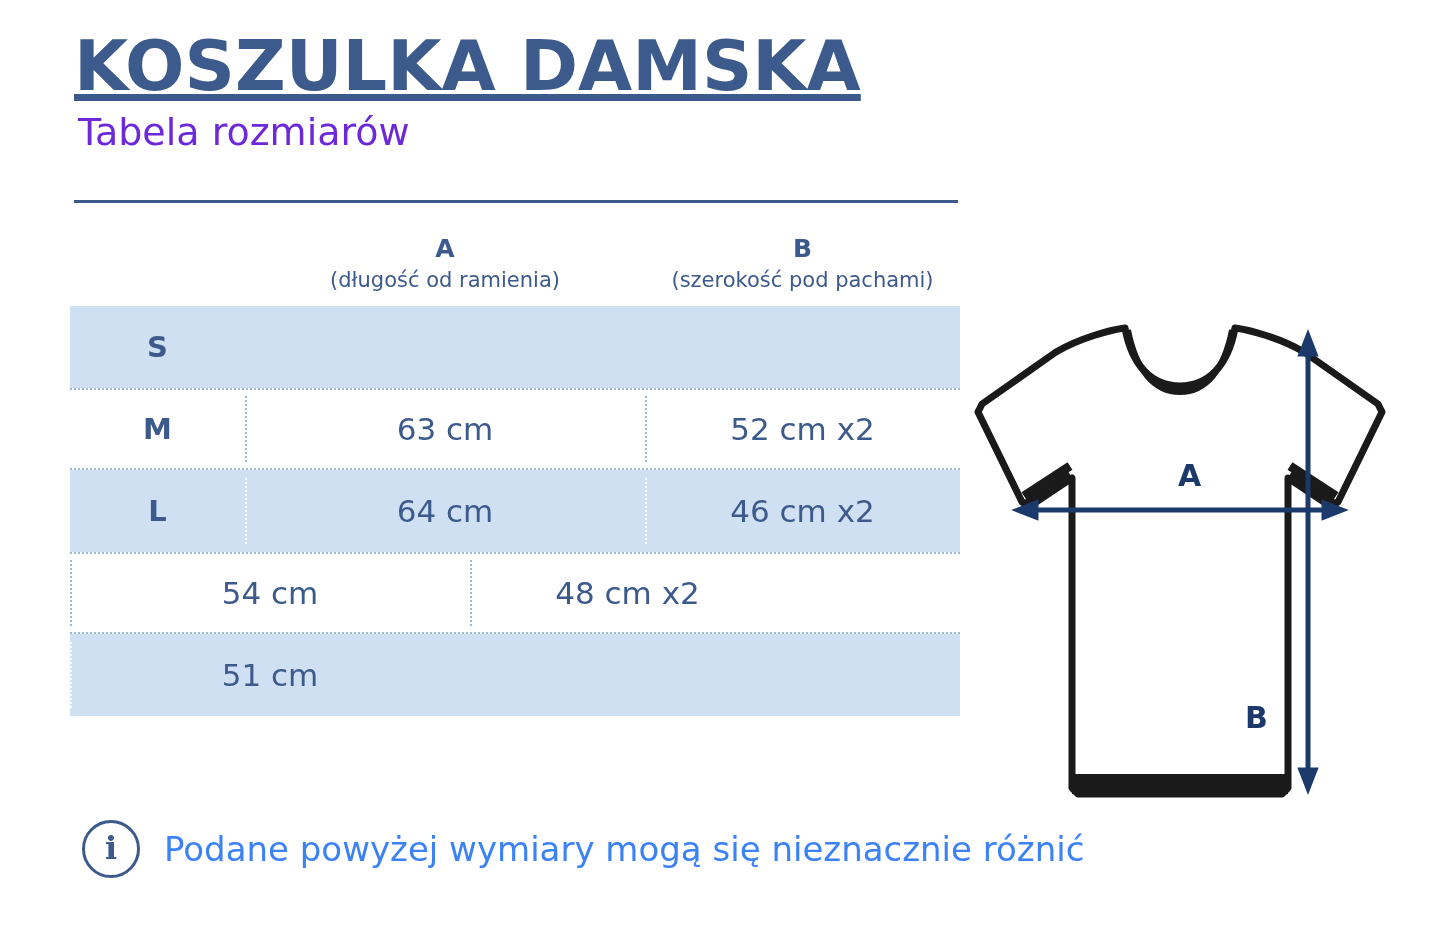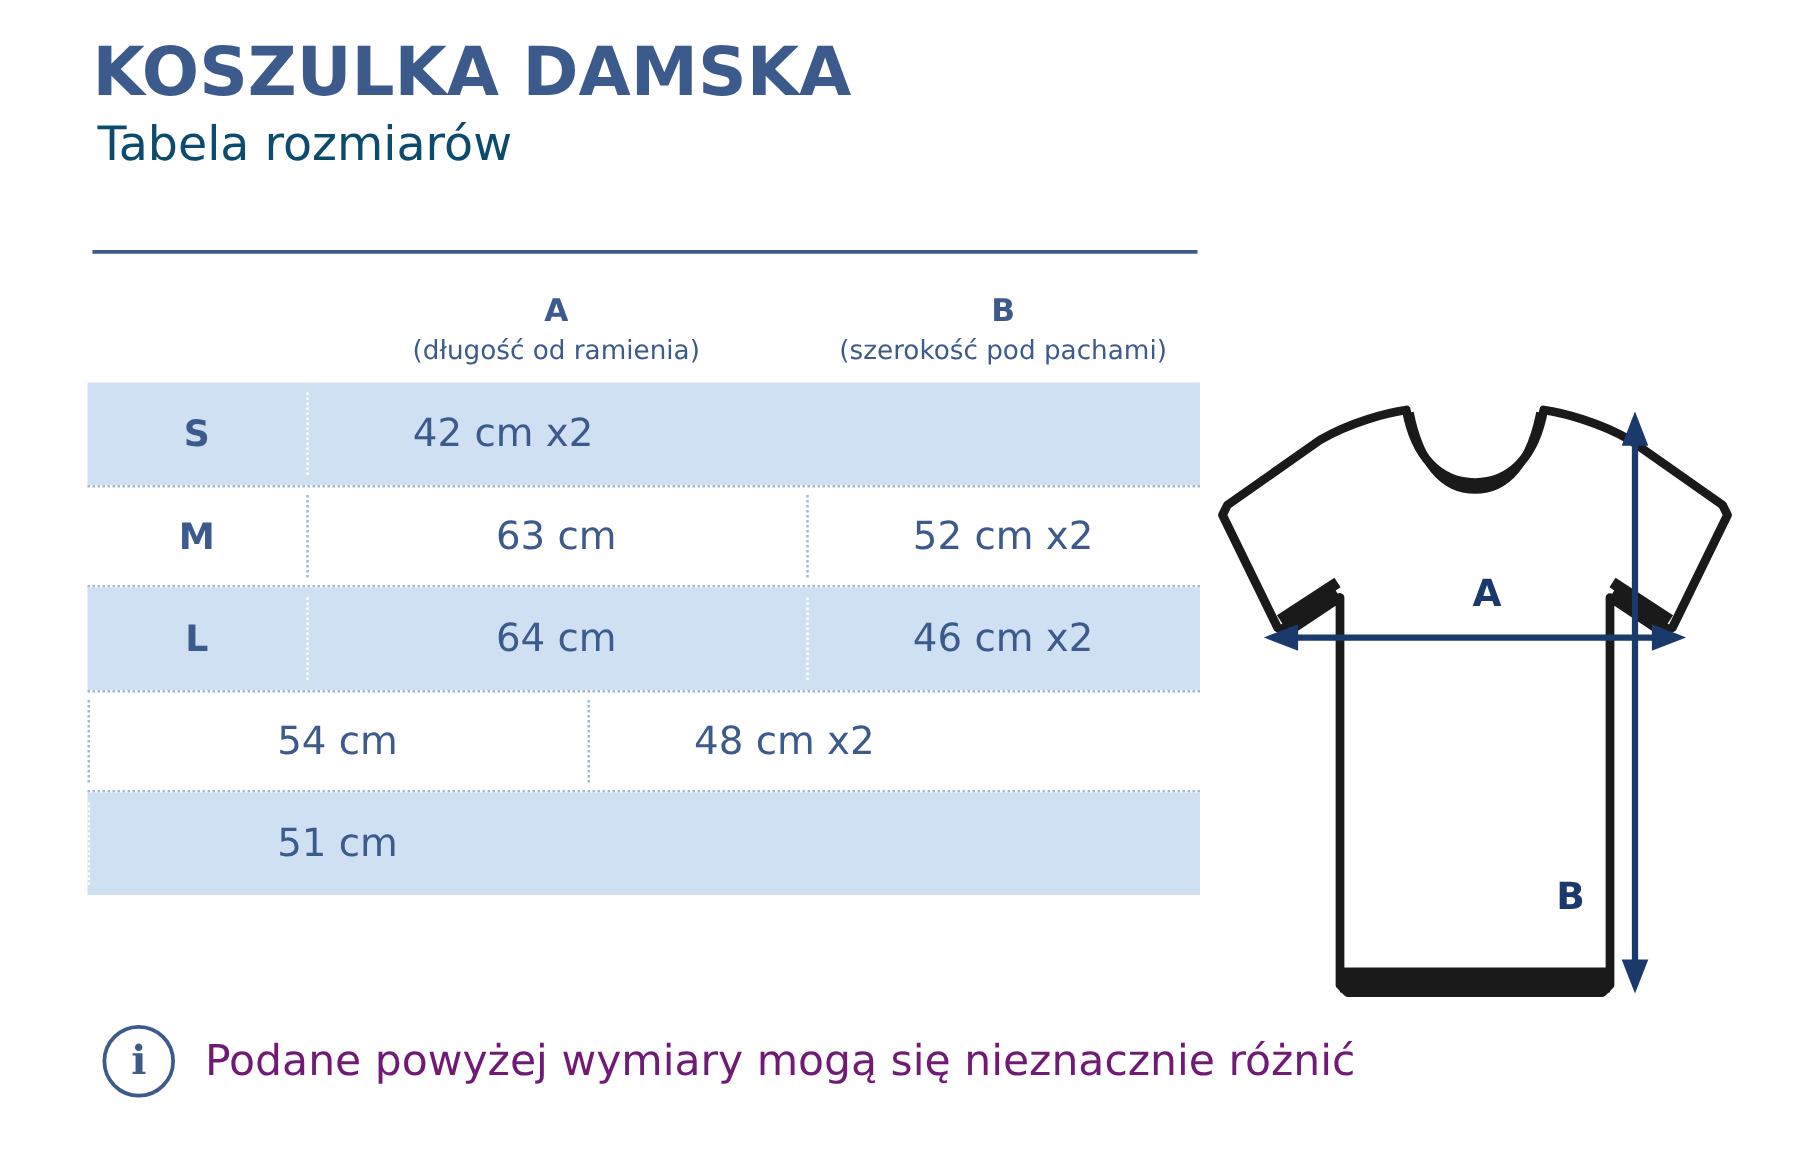--- a/index.html
+++ b/index.html
@@ -22,32 +22,33 @@
   }
 
   
   .header {
     position: absolute;
     left: 74px;
     top: 30px;
     width: 900px;
   }
   .title {
-    font-size: 54px;
+    font-size: 70px;
     font-weight: bold;
     letter-spacing: 0px;
     color: #3c5a8c;
     line-height: 1.05;
     margin: 0;
     white-space: nowrap;
+    text-decoration: underline;
   }
   .subtitle {
     font-size: 38px;
     font-weight: normal;
-    color: #0c4a6e;
+    color: #6d28d9;
     margin: 8px 0 0 4px;
     line-height: 1.1;
   }
   .header-rule {
     position: absolute;
     left: 74px;
     top: 200px;
     width: 884px;
     height: 3px;
     background: #3c5a8c;
@@ -165,21 +166,21 @@
     font-weight: bold;
     font-family: "DejaVu Serif", serif;
     color: #3c5a8c;
     line-height: 1;
     flex: none;
   }
   .info-icon span { margin-top: -2px; }
   .footnote-text {
     margin-left: 24px;
     font-size: 34px;
-    color: #701a75;
+    color: #3b82f6;
     white-space: nowrap;
   }
 
   
   .shirt {
     position: absolute;
     left: 960px;
     top: 300px;
     width: 440px;
     height: 530px;
@@ -214,21 +215,20 @@
         <div class="head-desc">(długość od ramienia)</div>
       </div>
       <div class="cell col-b">
         <div class="head-letter">B</div>
         <div class="head-desc">(szerokość pod pachami)</div>
       </div>
     </div>
 
     <div class="row alt">
       <div class="c col-size size-cell">S</div>
-      <div class="c col-b">42 cm x2</div>
     </div>
 
     <div class="row plain">
       <div class="c col-size size-cell">M</div>
       <div class="c col-a">63 cm</div>
       <div class="c col-b">52 cm x2</div>
     </div>
 
     <div class="row alt">
       <div class="c col-size size-cell">L</div>

